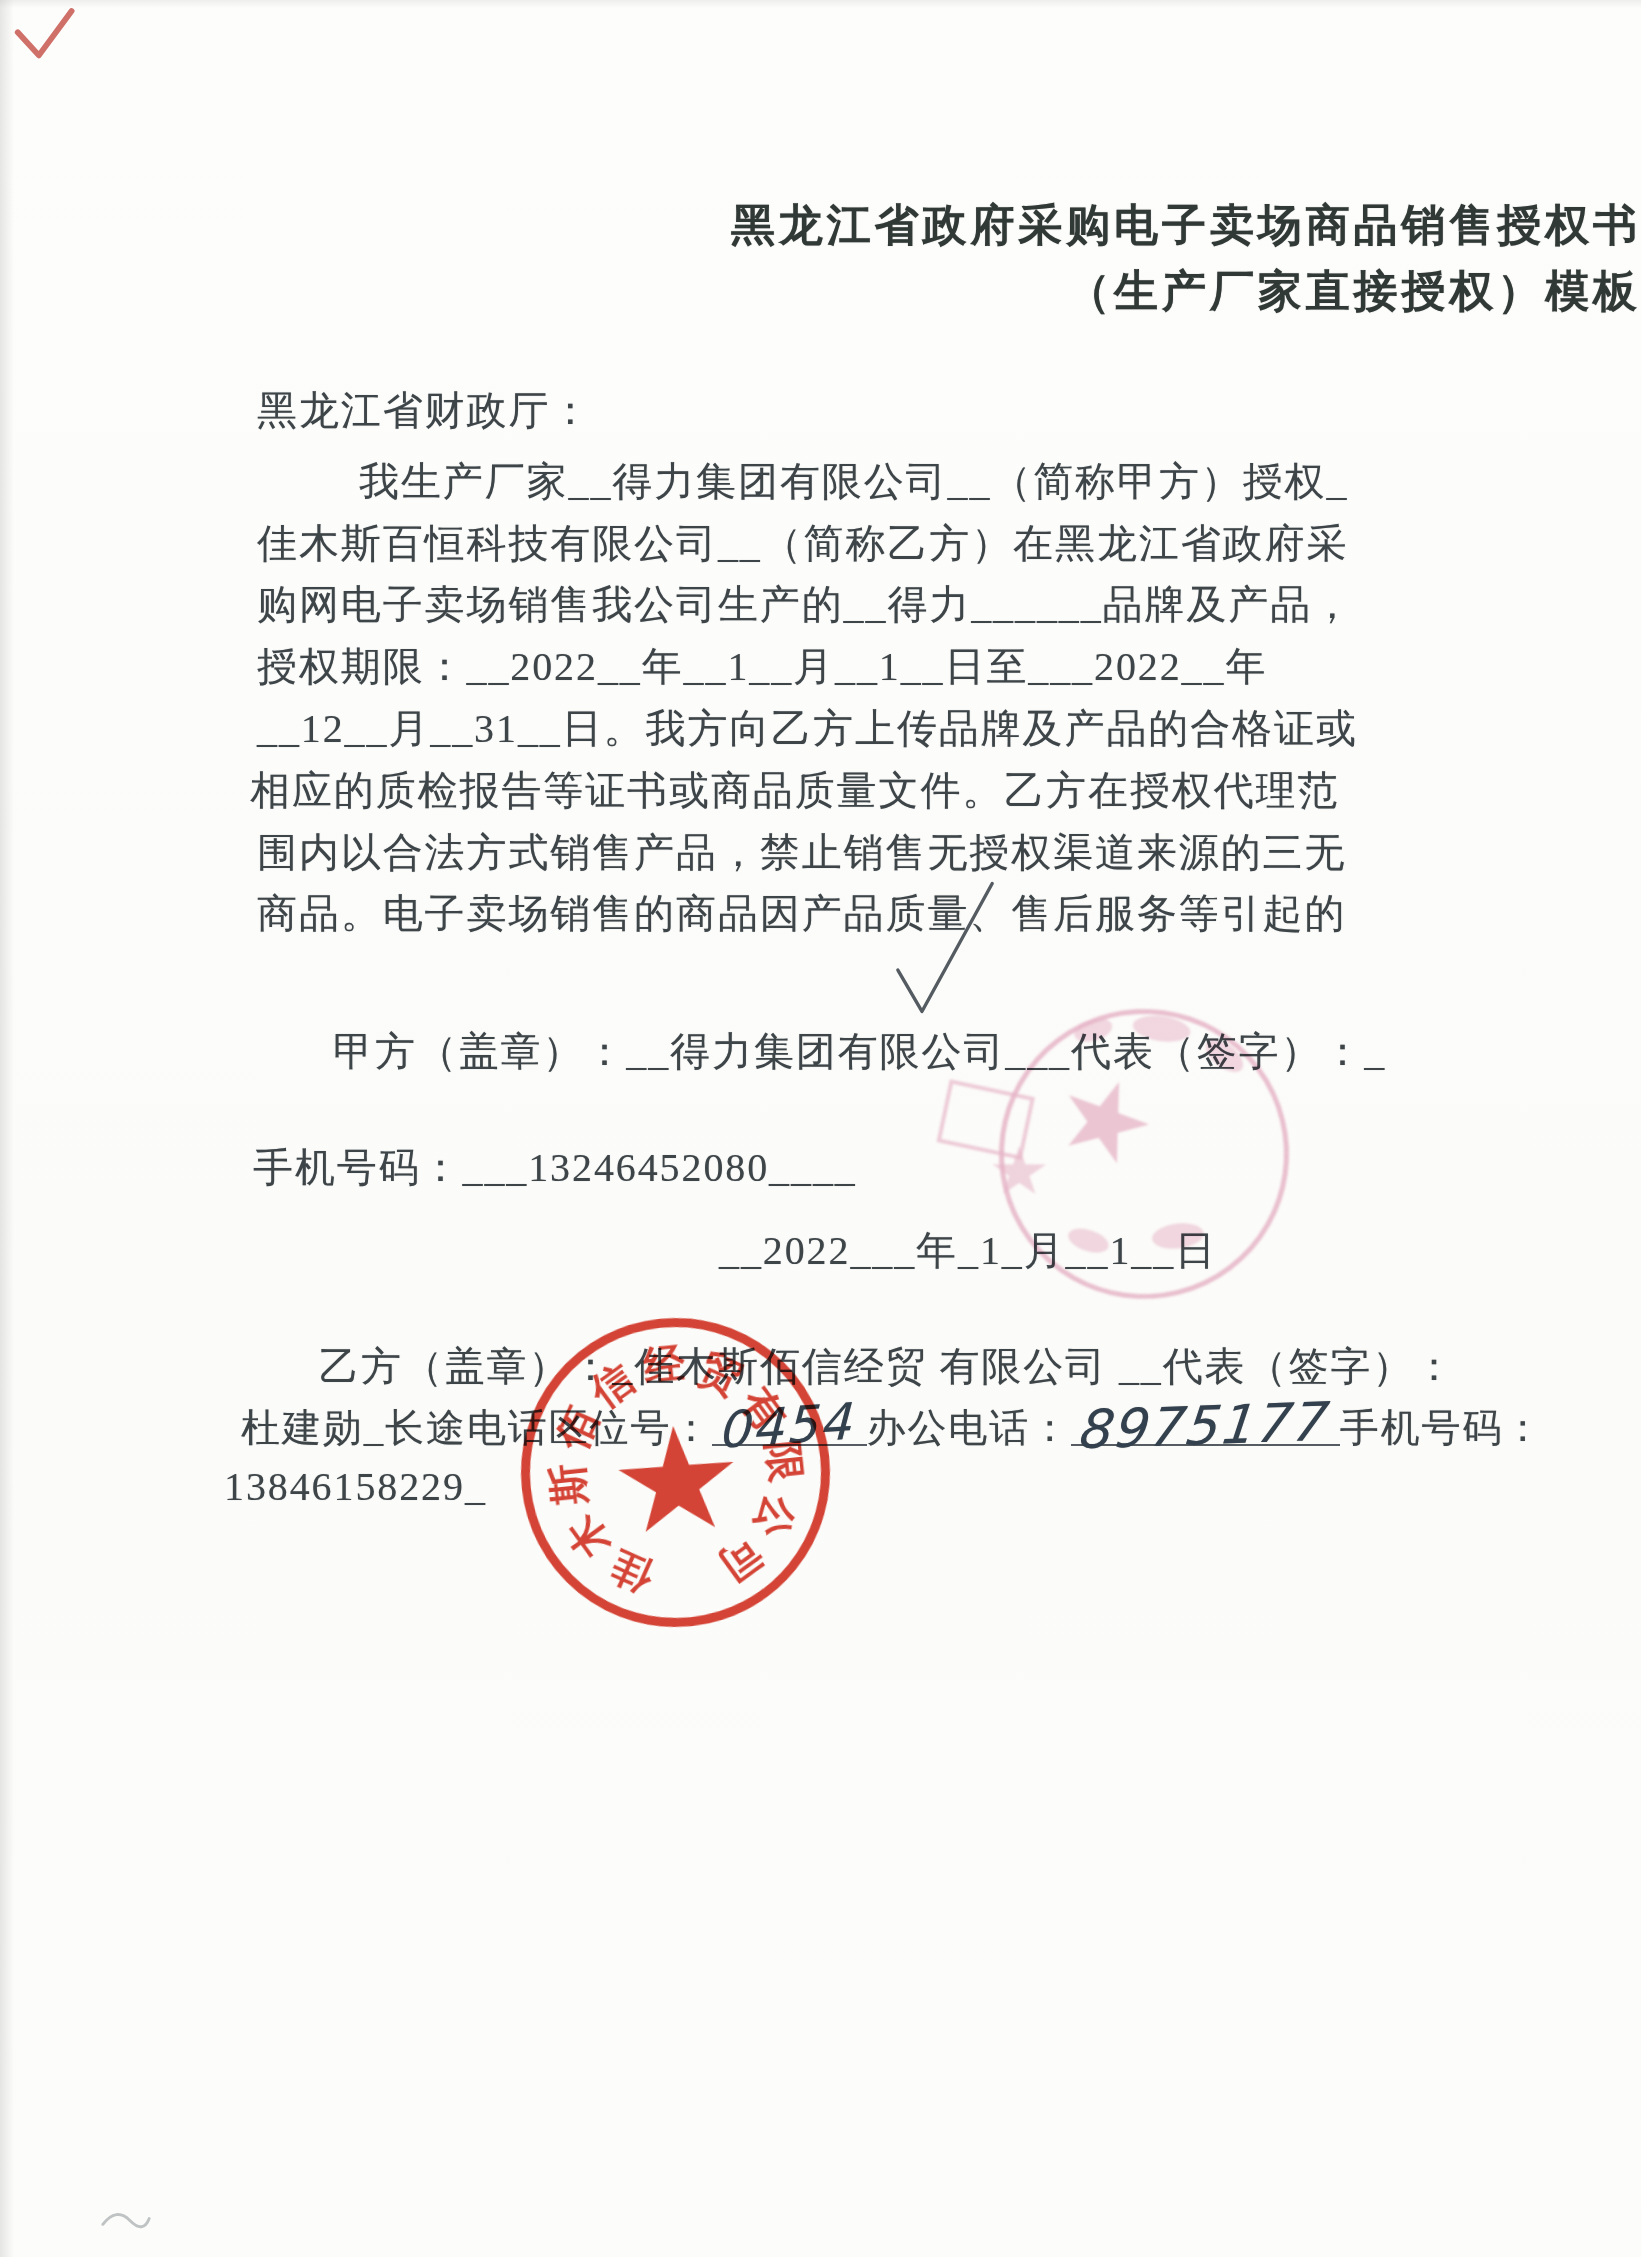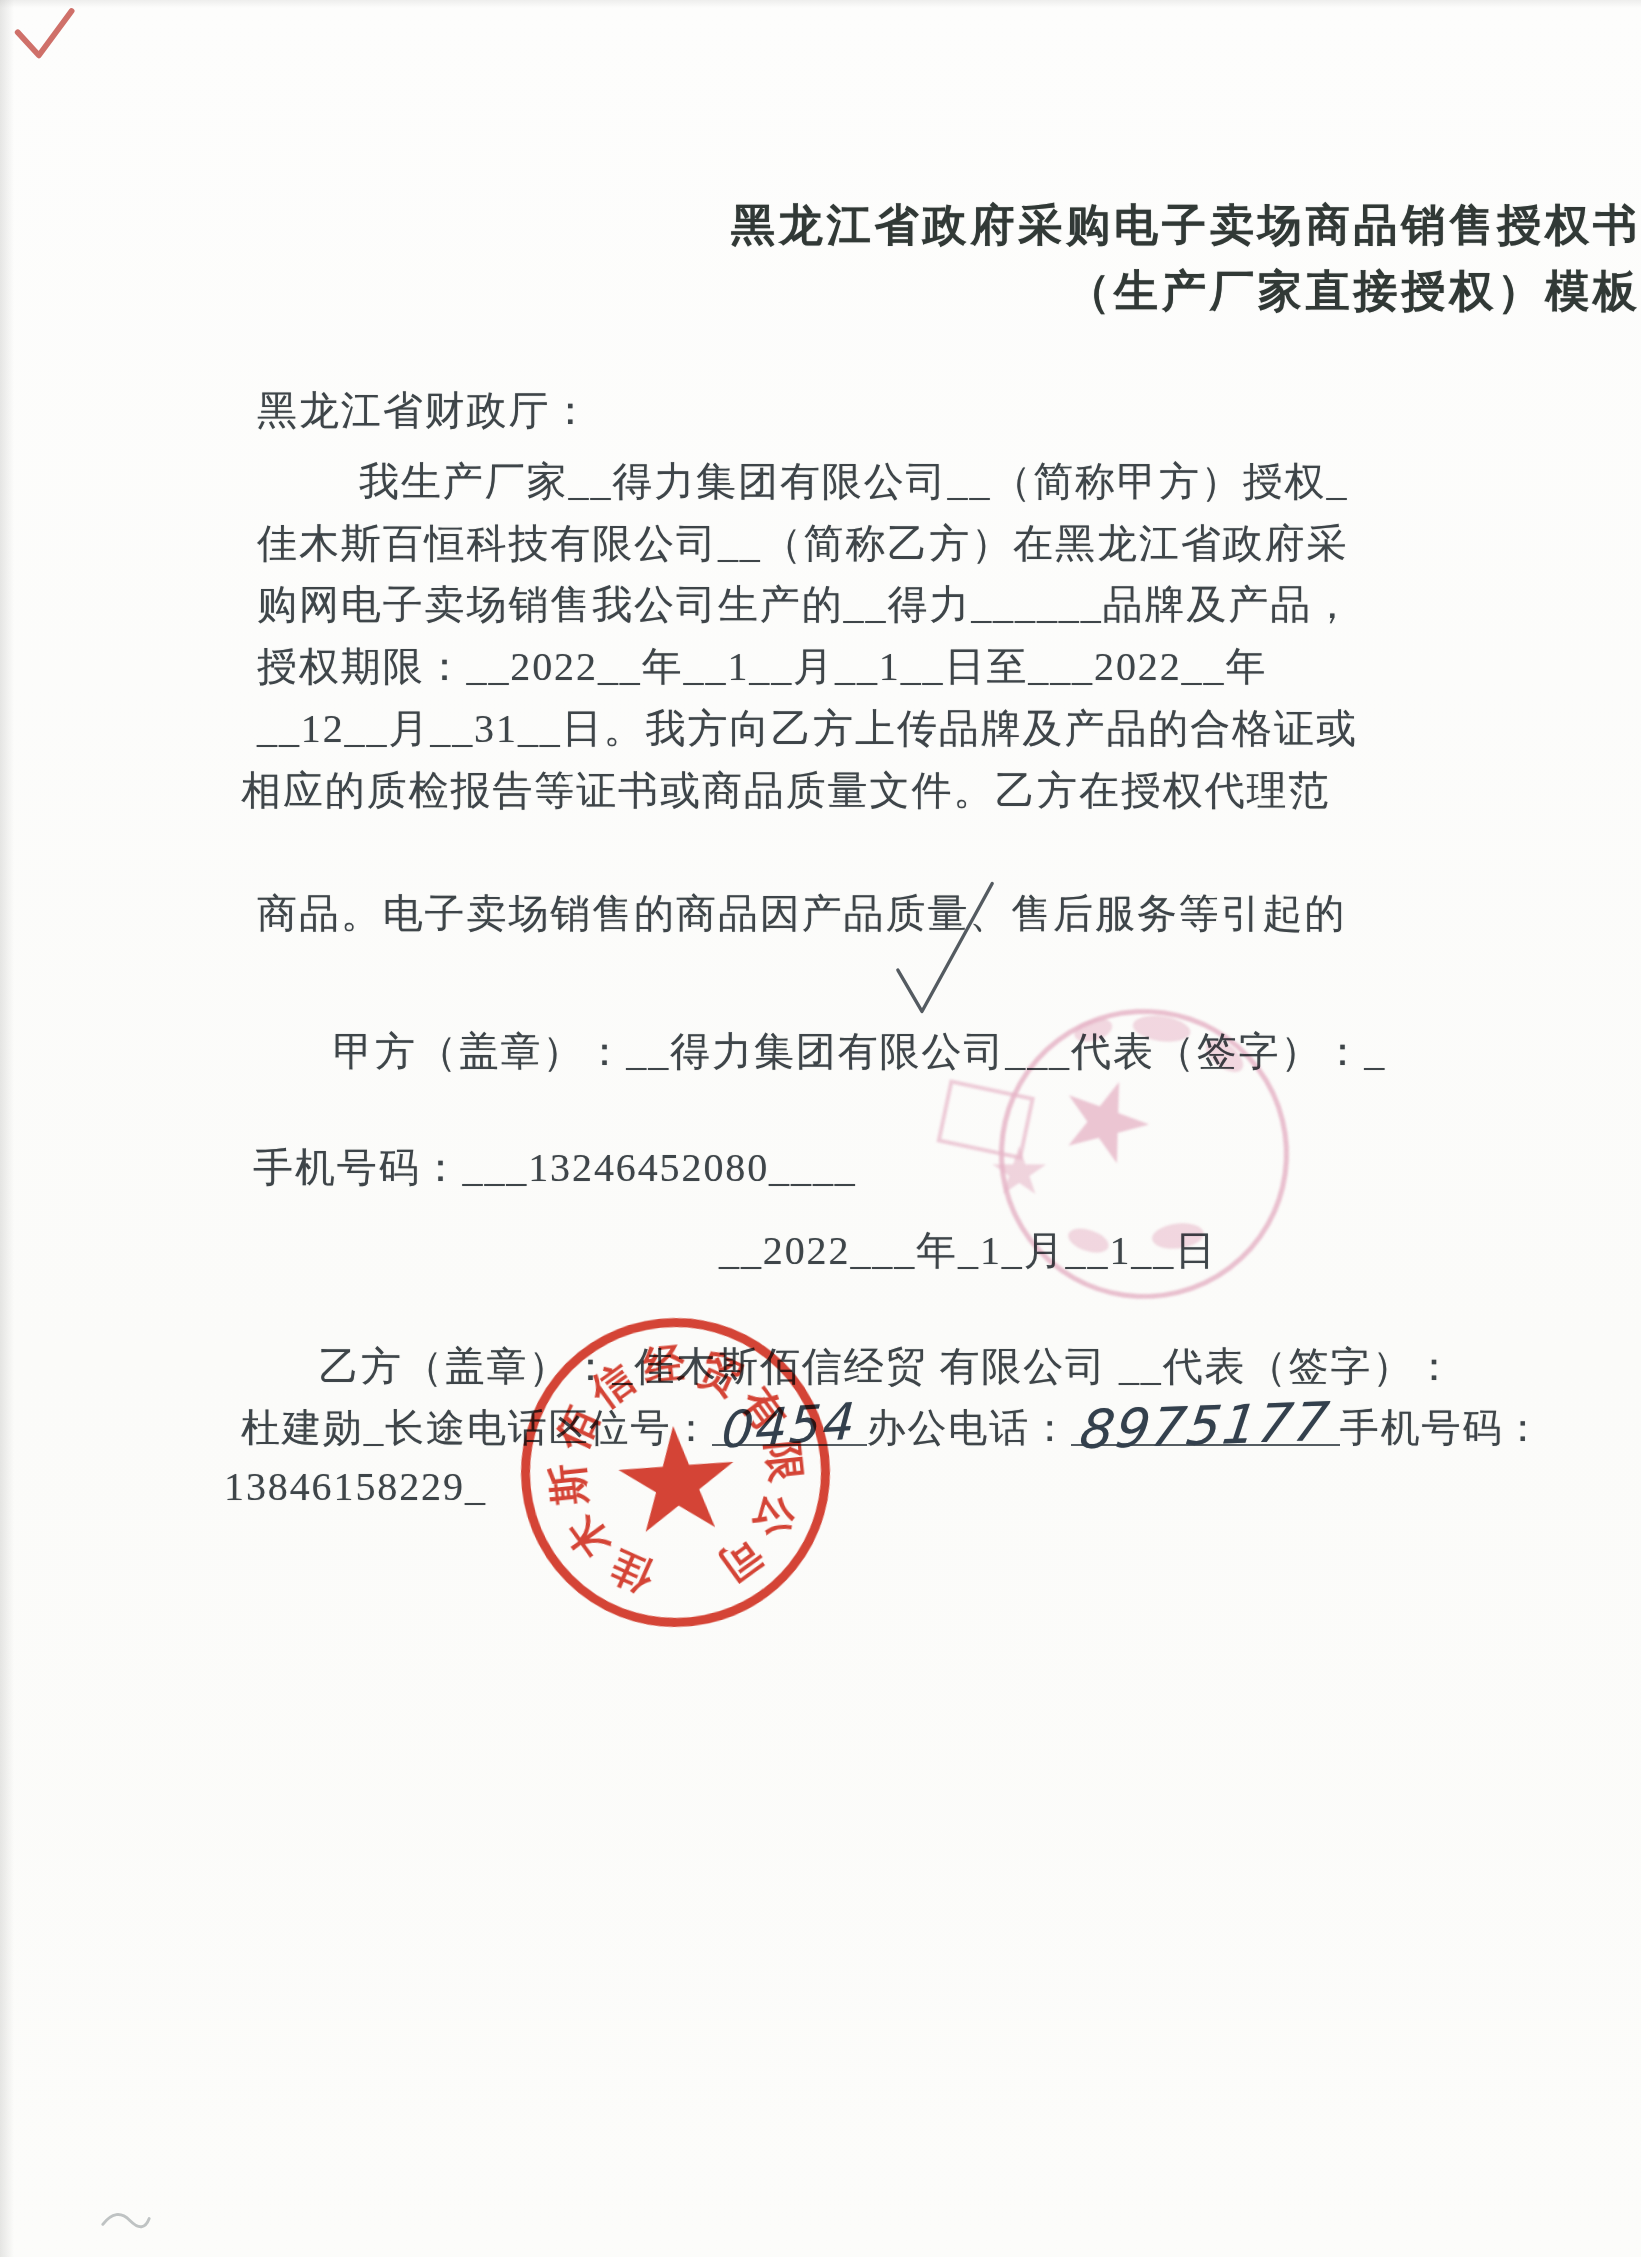--- a/index.html
+++ b/index.html
@@ -100,21 +100,22 @@
   <div class="title" style="top:196px">黑龙江省政府采购电子卖场商品销售授权书</div>
   <div class="title" style="top:262px">（生产厂家直接授权）模板</div>
 
   <div class="ln" style="left:257px;top:383px">黑龙江省财政厅：</div>
 
   <div class="ln" style="left:359px;top:454px">我生产厂家__得力集团有限公司__（简称甲方）授权_</div>
   <div class="ln" style="left:257px;top:516px">佳木斯百恒科技有限公司__（简称乙方）在黑龙江省政府采</div>
   <div class="ln" style="left:257px;top:577px">购网电子卖场销售我公司生产的__得力______品牌及产品，</div>
   <div class="ln" style="left:257px;top:639px">授权期限：__2022__年__1__月__1__日至___2022__年</div>
   <div class="ln" style="left:257px;top:701px">__12__月__31__日。我方向乙方上传品牌及产品的合格证或</div>
-  <div class="ln" style="left:241px;top:763px">相应的质检报告等证书或商品质量文件。乙方在授权代理范</div>
+  <div class="ln" style="left:250px;top:763px">相应的质检报告等证书或商品质量文件。乙方在授权代理范</div>
+  <div class="ln" style="left:257px;top:825px">围内以合法方式销售产品，禁止销售无授权渠道来源的三无</div>
   <div class="ln" style="left:257px;top:886px">商品。电子卖场销售的商品因产品质量、售后服务等引起的</div>
 
   <svg class="mark" style="left:869px;top:859px" width="154" height="174" viewBox="0 0 160 180">
     <polyline points="30,115 55,158 128,25" fill="none" stroke="#414950" stroke-width="3.5" stroke-linecap="round" stroke-linejoin="round" opacity="0.9"></polyline>
   </svg>
 
   <div class="ln" style="left:333px;top:1024px">甲方（盖章）：__得力集团有限公司___代表（签字）：_</div>
   <div class="ln" style="left:253px;top:1140px">手机号码：___13246452080____</div>
   <div class="ln" style="left:719px;top:1223px">__2022___年_1_月__1__日</div>
 

